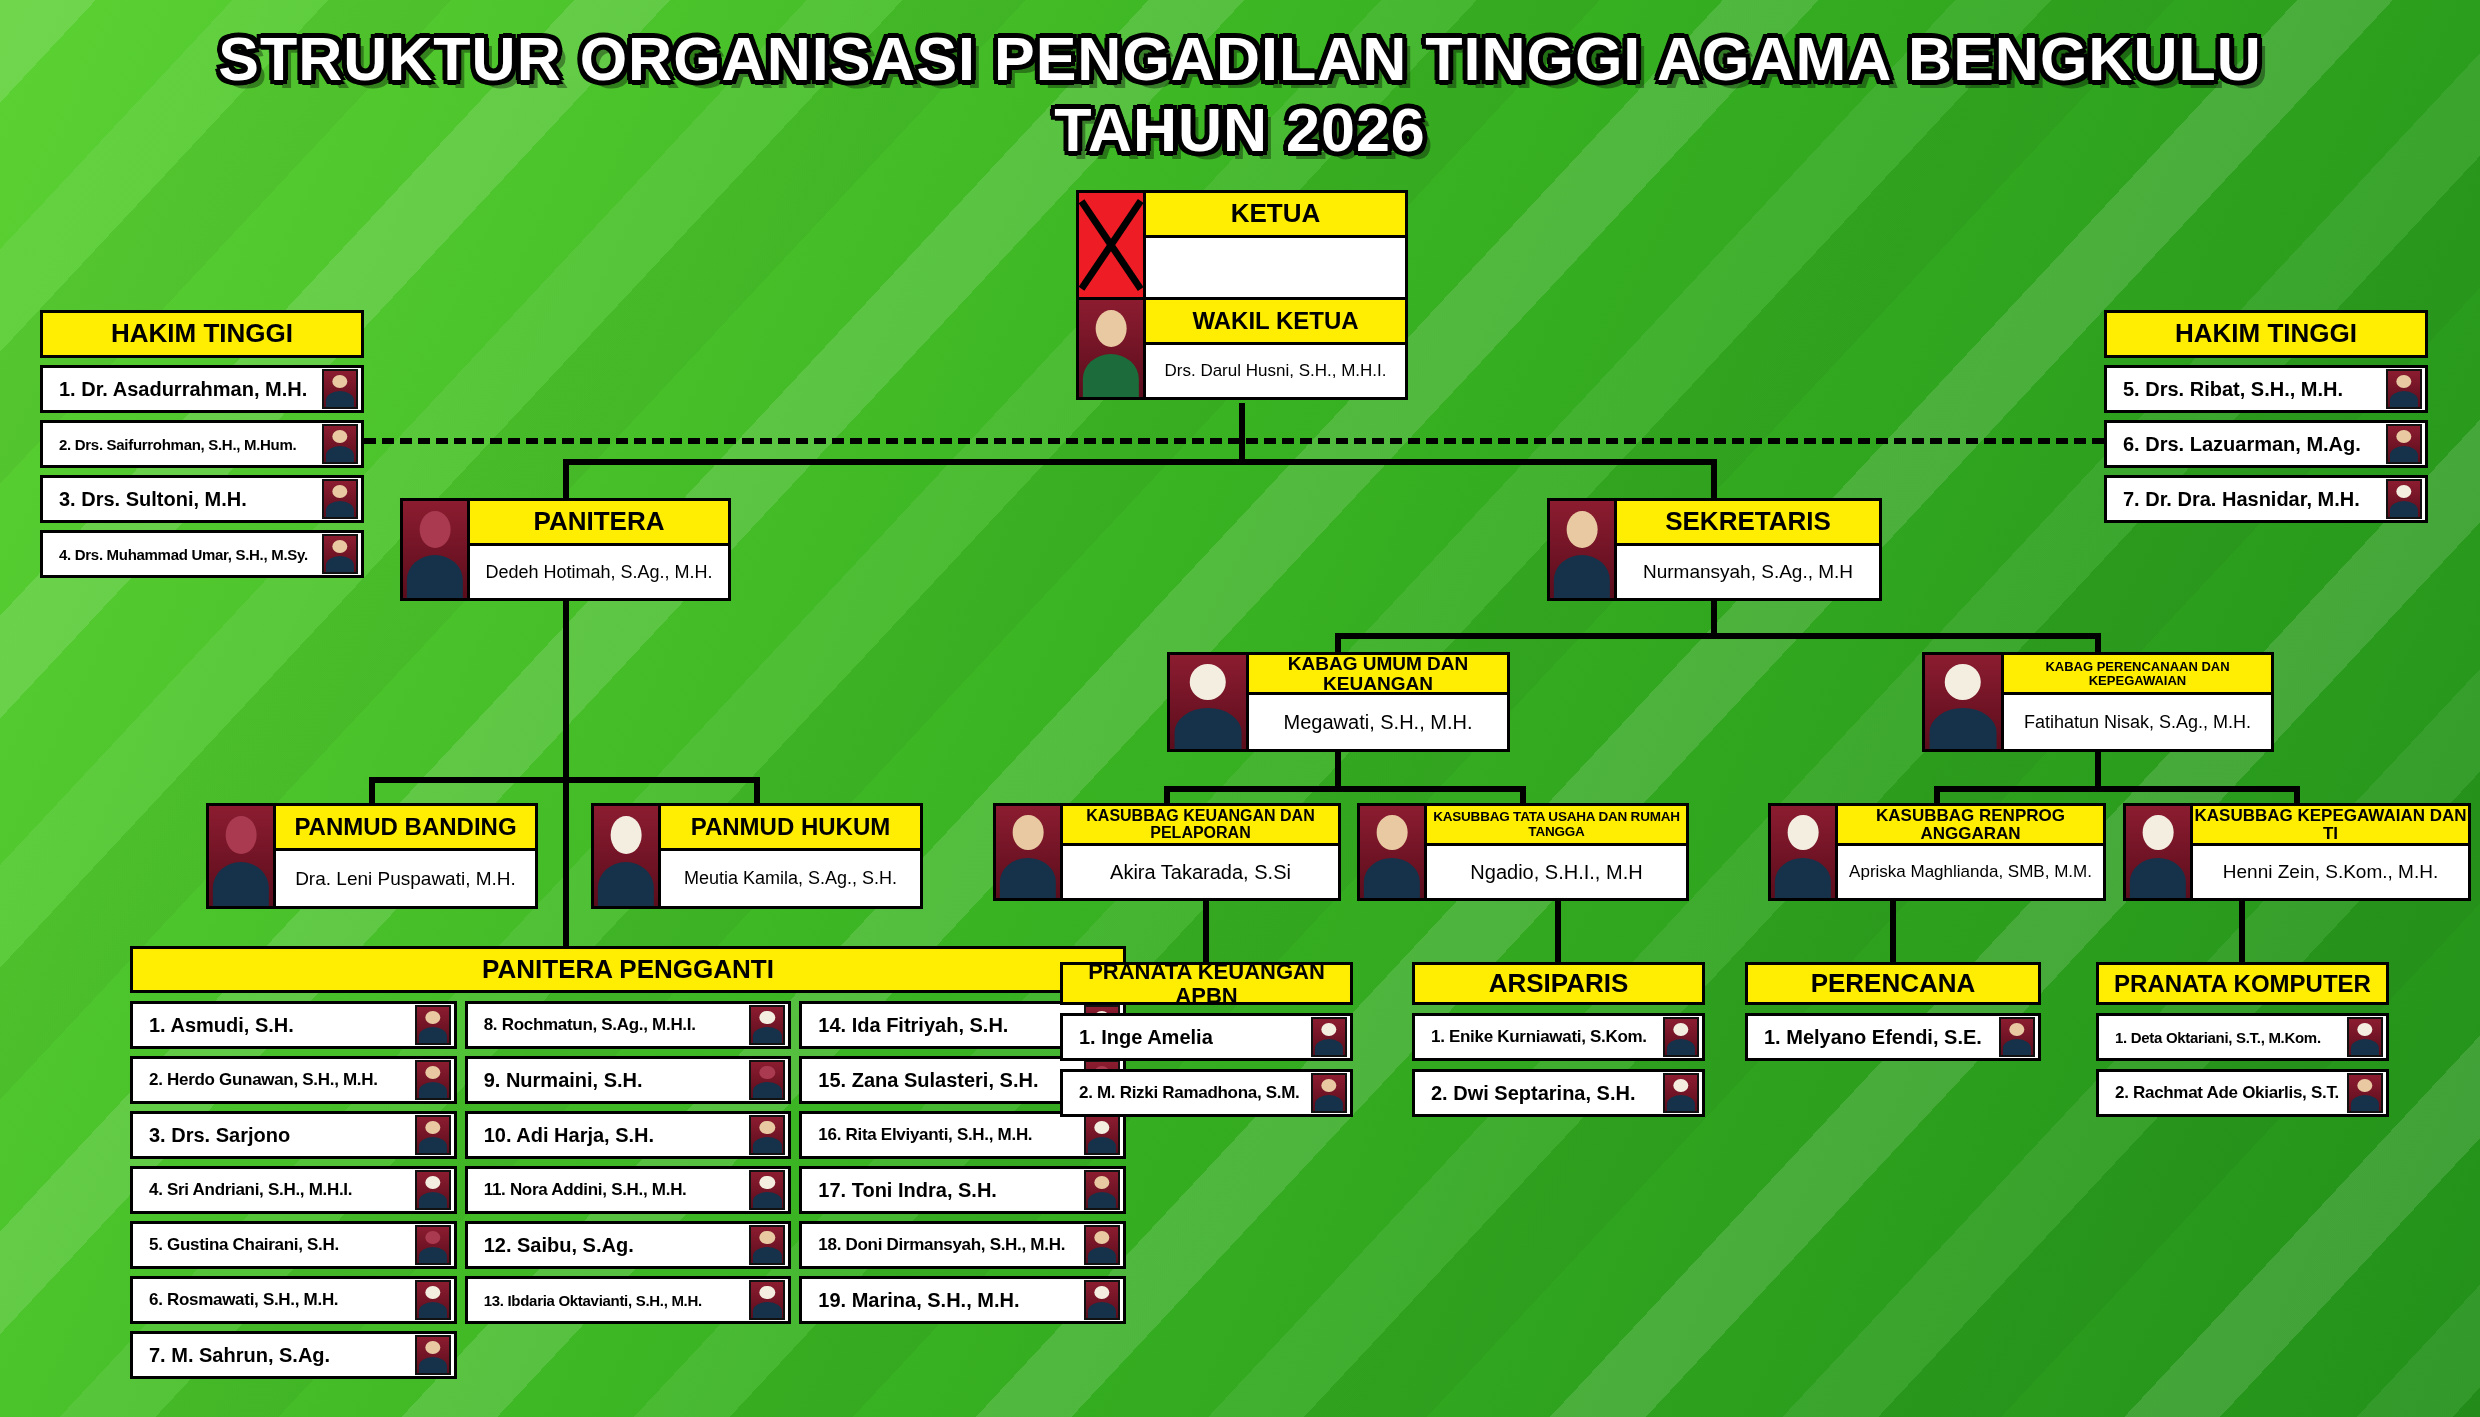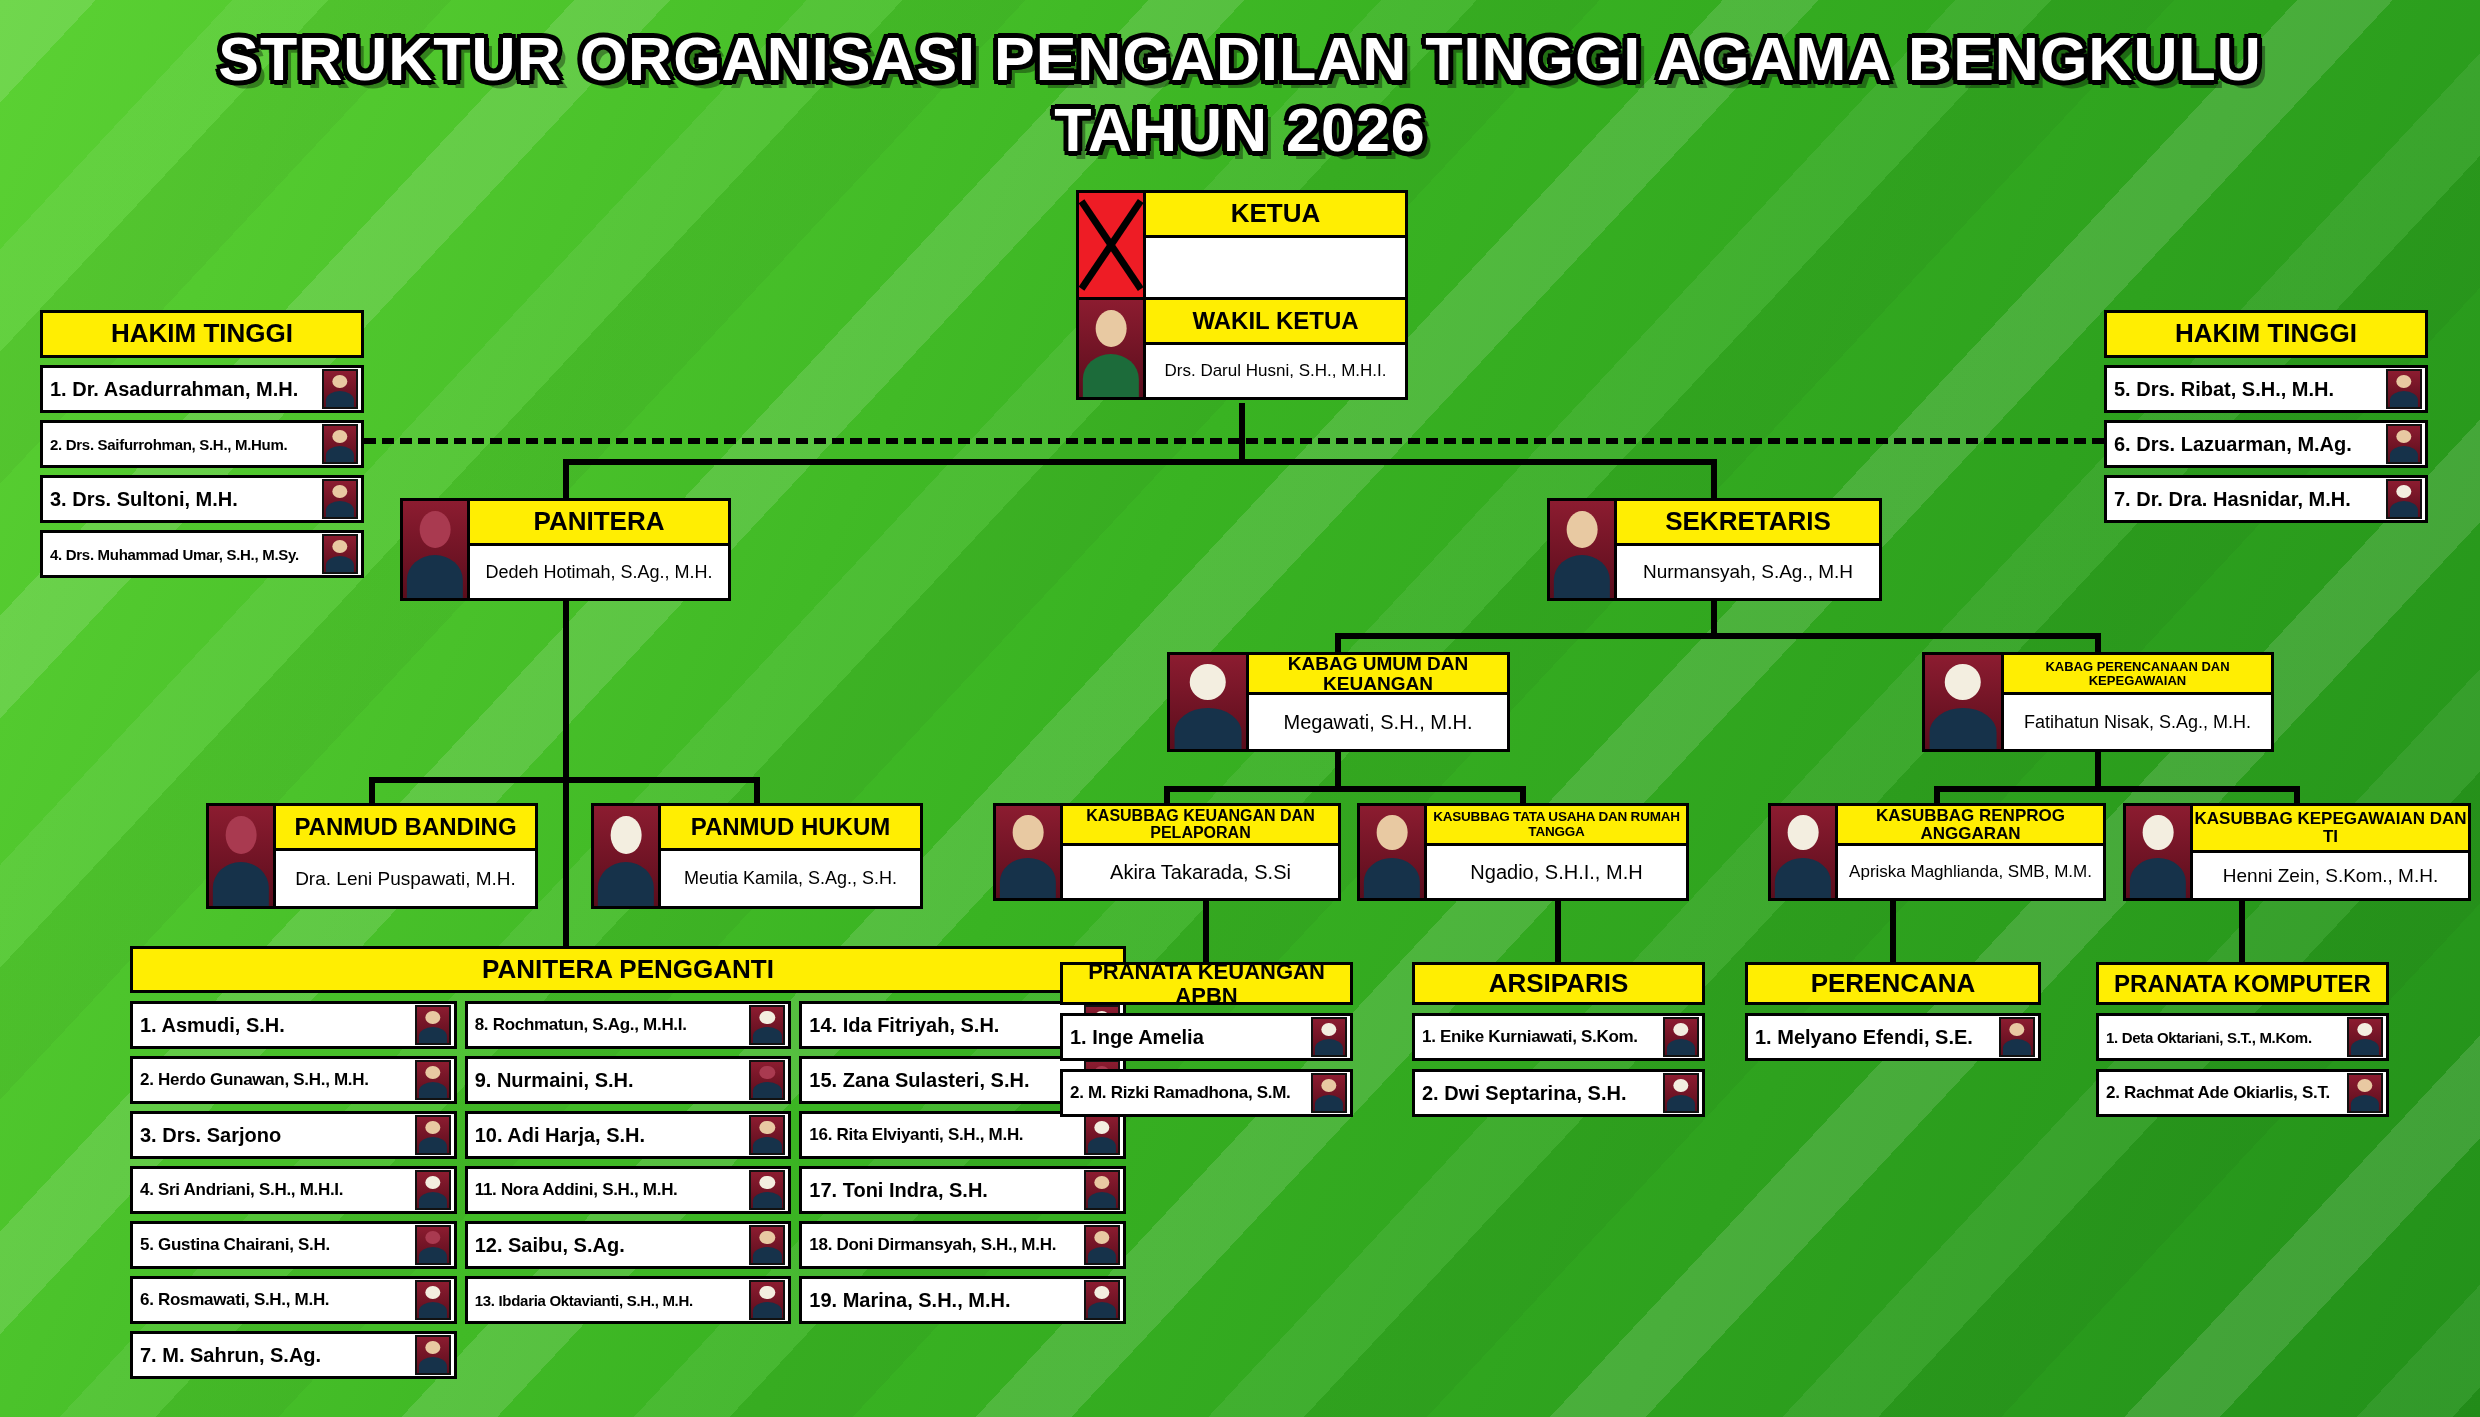--- a/index.html
+++ b/index.html
@@ -31,21 +31,21 @@
   .photo::after{content:"";position:absolute;bottom:-8%;left:50%;width:88%;height:52%;
     transform:translateX(-50%);background:#16324a;border-radius:50% 50% 0 0}
   .photo.f::before{background:#f3eee0}
   .photo.fr::before{background:#a93a50}
   .photo.robe::after{background:#1c6b3a}
   .photo.redx{background:#ee1c25}
   .photo.redx::before,.photo.redx::after{content:"";position:absolute;top:50%;left:50%;width:165%;height:7px;
     background:#000;border-radius:0;transform:translate(-50%,-50%) rotate(56deg)}
   .photo.redx::after{transform:translate(-50%,-50%) rotate(-56deg)}
   .row{display:flex;align-items:center;background:#fff;border:3px solid #000;height:48px;
-    font-weight:bold;font-size:20px;padding:0 3px 0 7px}
+    font-weight:bold;font-size:20px;padding:0 3px 0 16px}
   .row .rtxt{flex:1;white-space:nowrap;overflow:hidden}
   .row .photo{width:36px;height:40px;border:2px solid #111;flex:0 0 auto}
   .row.sm{font-size:17px;letter-spacing:-.3px}
   .row.xs{font-size:15px;letter-spacing:-.3px}
   .listcol .row{margin-top:7px}
   .grp .row{margin-top:8px}
   .pp-cols{display:flex;gap:8px;margin-top:8px}
   .pp-col{flex:1;display:flex;flex-direction:column;gap:7px;min-width:0}
   .fs13{font-size:13.5px;letter-spacing:-.2px}
   .fs15{font-size:13px}
@@ -215,21 +215,21 @@
     <div class="photo f"></div>
     <div class="pright">
       <div class="hdr fs17" style="height:43px">KASUBBAG RENPROG ANGGARAN</div>
       <div class="nm fs17">Apriska Maghlianda, SMB, M.M.</div>
     </div>
   </div>
 
   <div class="abs pcard" style="left:2123px;top:803px;width:348px;height:98px">
     <div class="photo f"></div>
     <div class="pright">
-      <div class="hdr fs17" style="height:50px">KASUBBAG KEPEGAWAIAN DAN TI</div>
+      <div class="hdr fs17" style="height:43px">KASUBBAG KEPEGAWAIAN DAN TI</div>
       <div class="nm fs19">Henni Zein, S.Kom., M.H.</div>
     </div>
   </div>
 
   <div class="abs" style="left:130px;top:946px;width:996px">
     <div class="hdr" style="height:47px">PANITERA PENGGANTI</div>
     <div class="pp-cols">
       <div class="pp-col">
         <div class="row">
             <span class="rtxt">1. Asmudi, S.H.</span>

